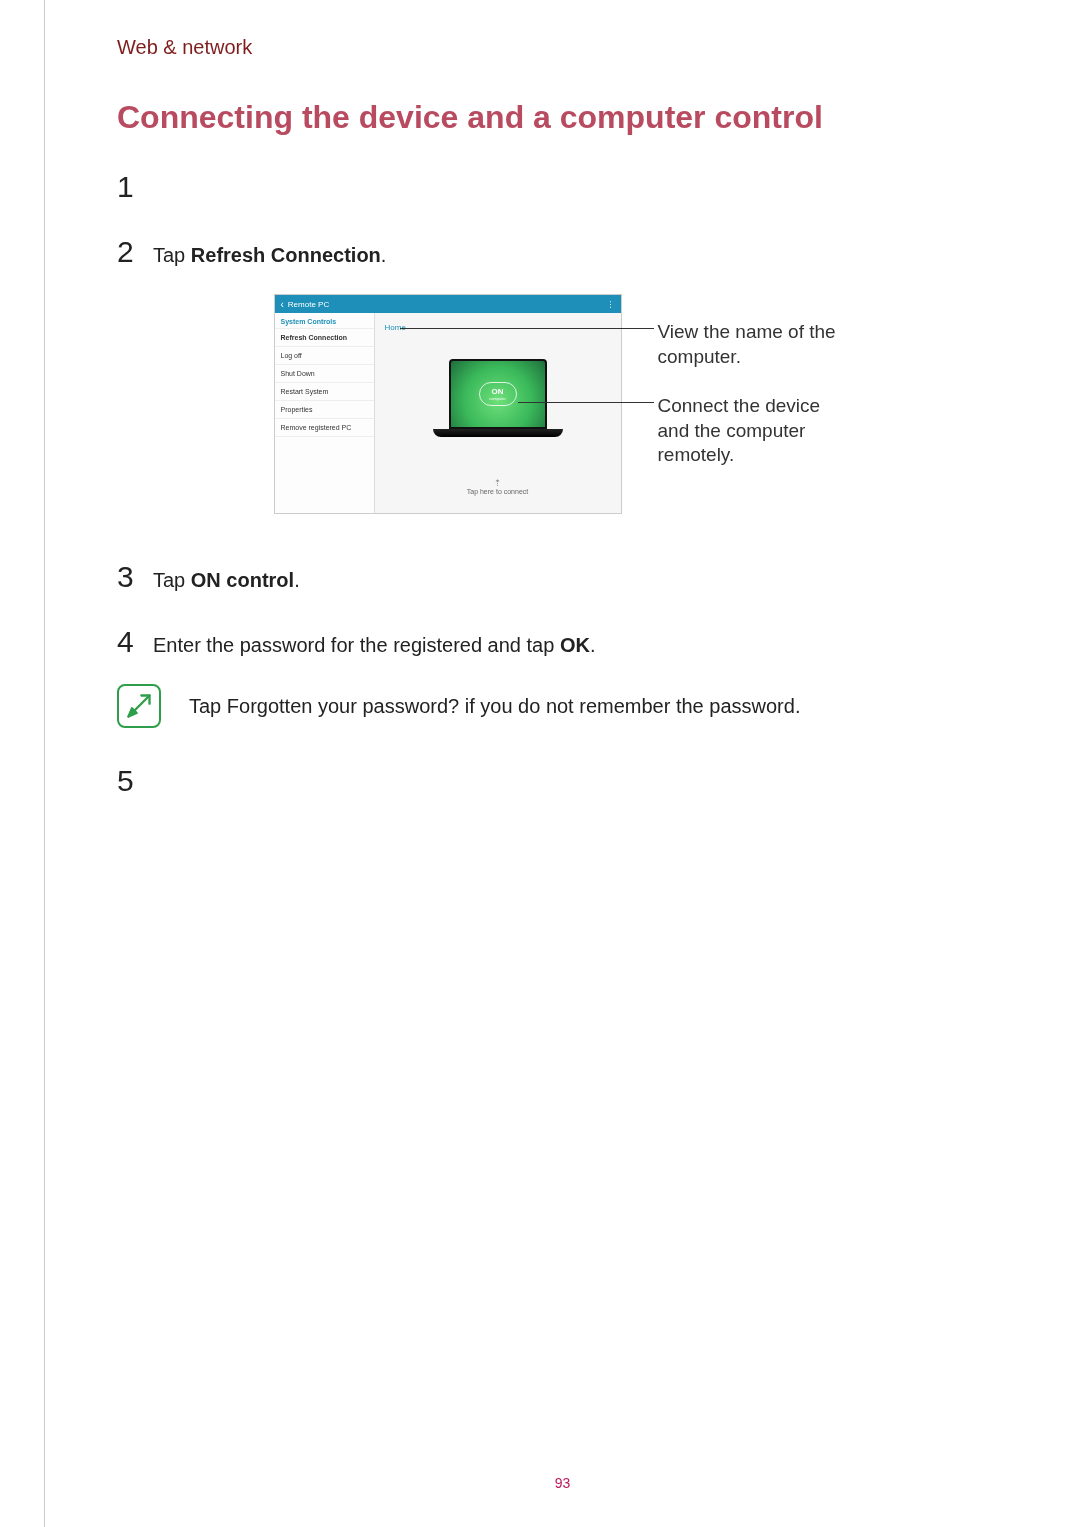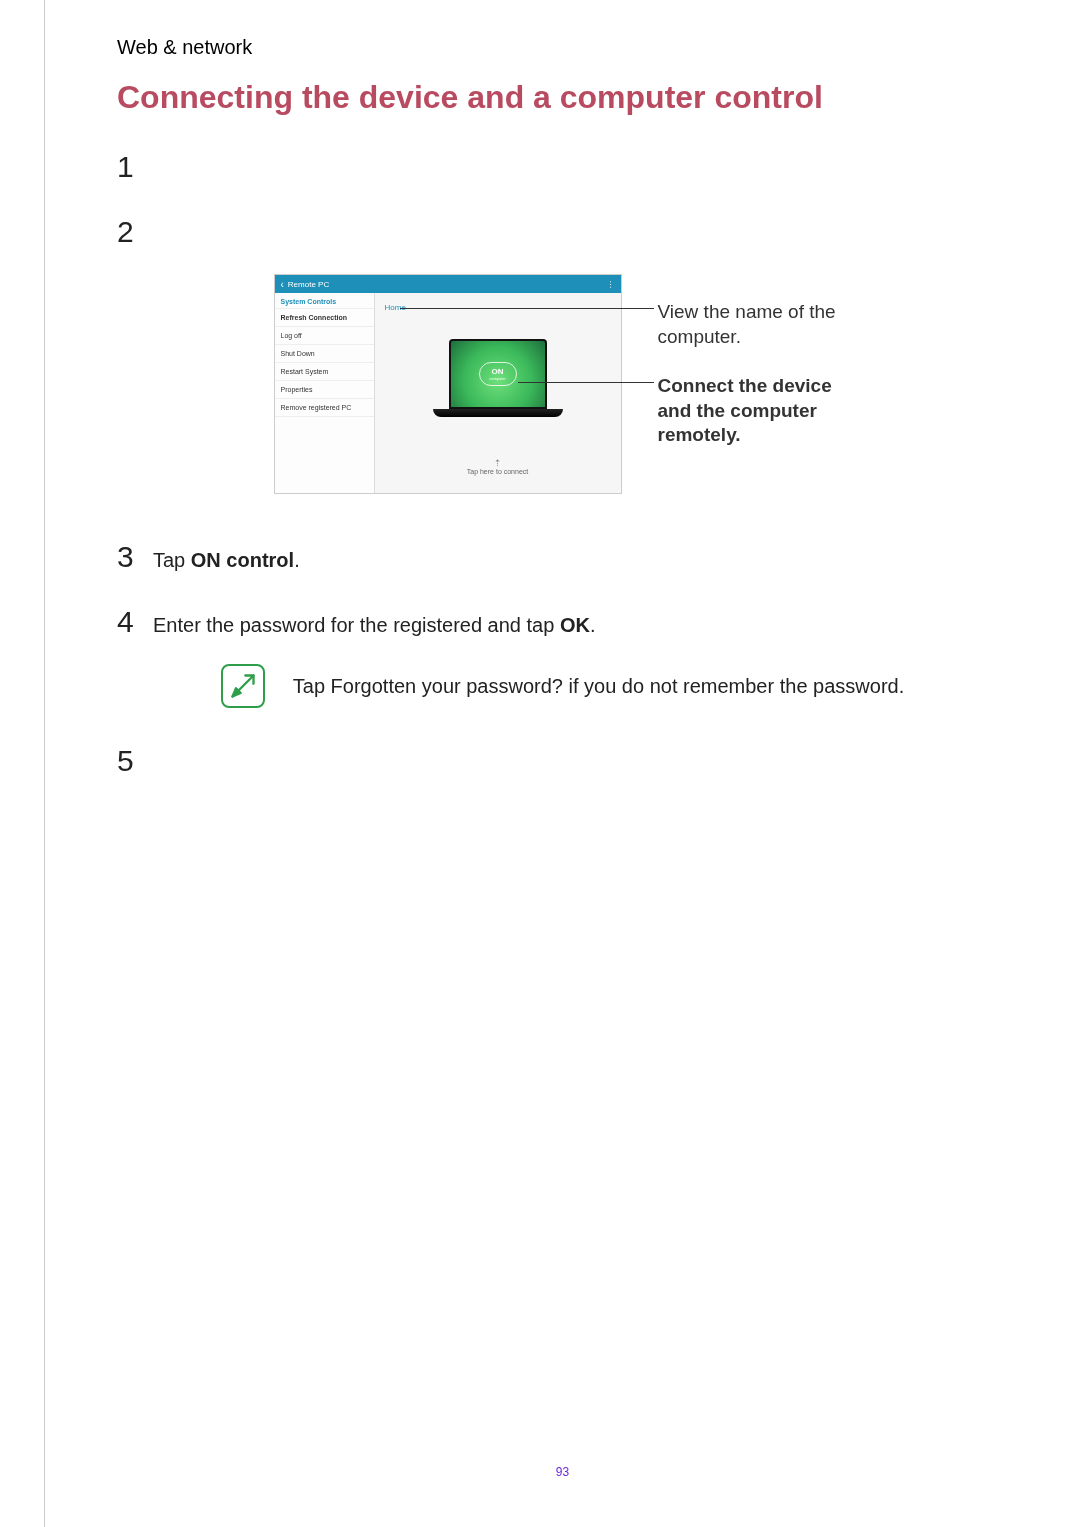--- a/index.html
+++ b/index.html
@@ -12,23 +12,23 @@
       color: #222;
     }
     .page {
       padding: 36px 72px 0 72px;
       position: relative;
       height: 100%;
       border-left: 1px solid #ccc;
       margin-left: 44px;
     }
     .breadcrumb {
-      color: #000000;
+      color: #7f1d1d;
       font-size: 20px;
-      margin-bottom: 20px;
+      margin-bottom: 40px;
     }
     h1.section-title {
       color: #b84b60;
       font-size: 32px;
       font-weight: 600;
       margin-bottom: 28px;
     }
     ol.steps { list-style: none; }
     ol.steps > li {
       display: flex;
@@ -159,73 +159,74 @@
     }
     .callout1 {
       position: absolute;
       top: 26px; left: 36px; right: 0;
       line-height: 1.3;
     }
     .callout2 {
       position: absolute;
       top: 100px; left: 36px; right: 0;
       line-height: 1.3;
-      font-weight: bold;
     }
     .lead1 {
       position: absolute;
       top: 34px; left: -222px;
       width: 254px; height: 1px;
       background: #333;
     }
     .lead2 {
       position: absolute;
       top: 108px; left: -104px;
       width: 136px; height: 1px;
       background: #333;
     }
     .note-row {
       display: flex;
       align-items: center;
       gap: 28px;
       margin: 16px 0 30px 0;
       font-size: 20px;
-      justify-content: center;
     }
     .note-icon {
       width: 44px; height: 44px;
       border: 2px solid #2e9e4a;
       border-radius: 8px;
       display: flex;
       align-items: center;
       justify-content: center;
       flex: 0 0 44px;
     }
     .note-icon svg { width: 28px; height: 28px; }
     .page-num {
       position: absolute;
-      bottom: 48px; left: 50%;
+      bottom: 36px; left: 50%;
       transform: translateX(-50%);
-      color: #6d28d9;
-      font-size: 12px;
+      color: #be185d;
+      font-size: 14px;
     }
   </style>
 </head>
 <body>
 
 <div class="page">
   <div class="breadcrumb">Web &amp; network</div>
   <h1 class="section-title">Connecting the device and a computer control</h1>
 
   <ol class="steps">
     <li>
       <span class="step-num">1</span>
     </li>
     <li>
       <span class="step-num">2</span>
+      <span class="step-body">
+        <span>Tap </span><span class="b">Refresh Connection</span><span>.</span>
+      </span>
     </li>
   </ol>
 
   <div class="figure-wrap">
     <div class="figure">
       <div class="app-shot">
         <div class="app-header">
           <span class="back">
             <span class="chev">‹</span>
             <span>Remote PC</span>

